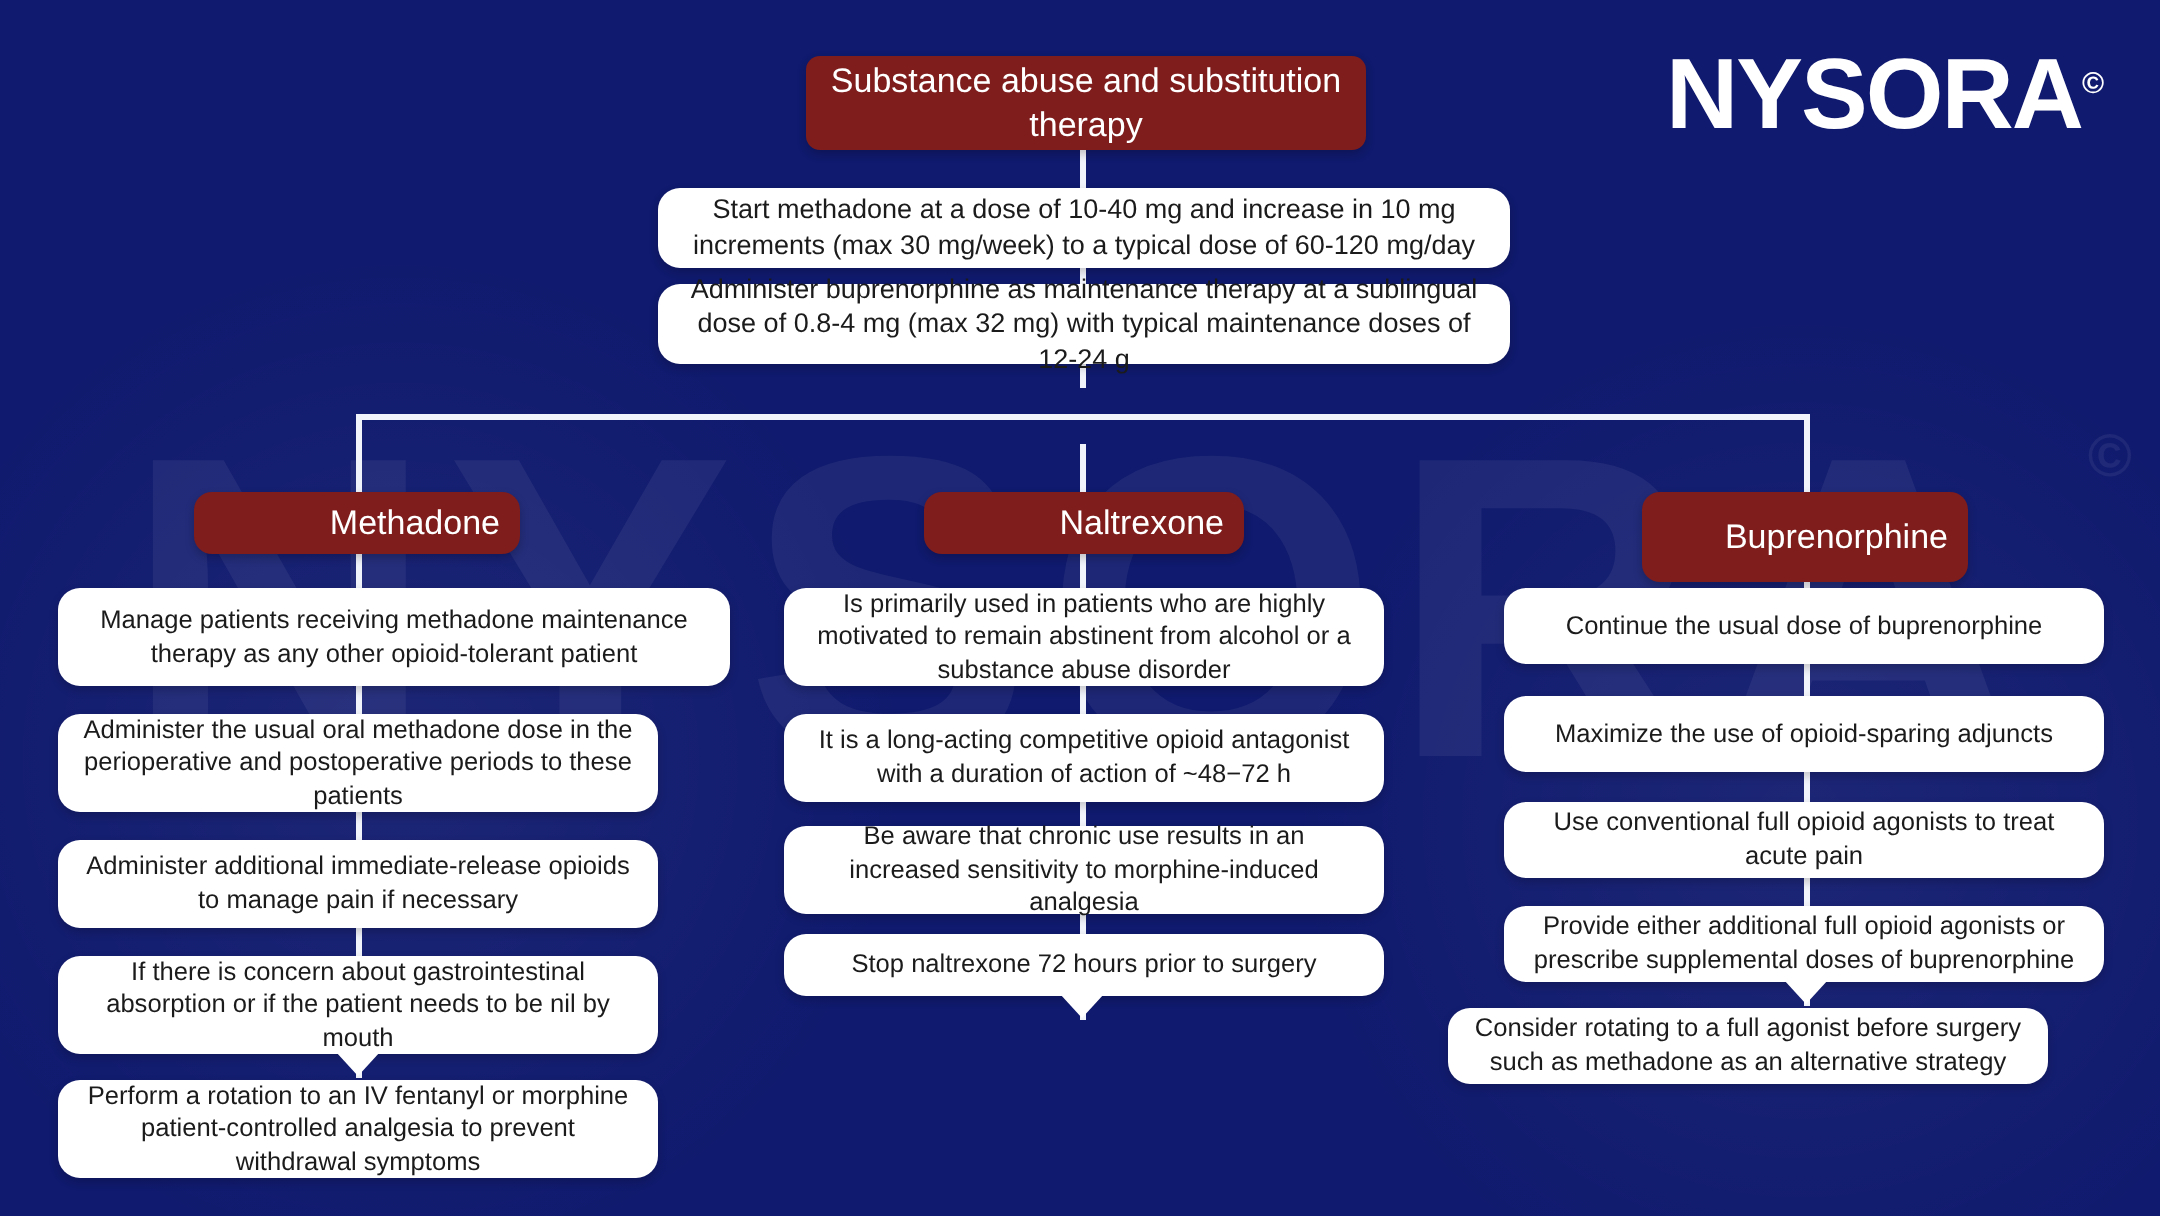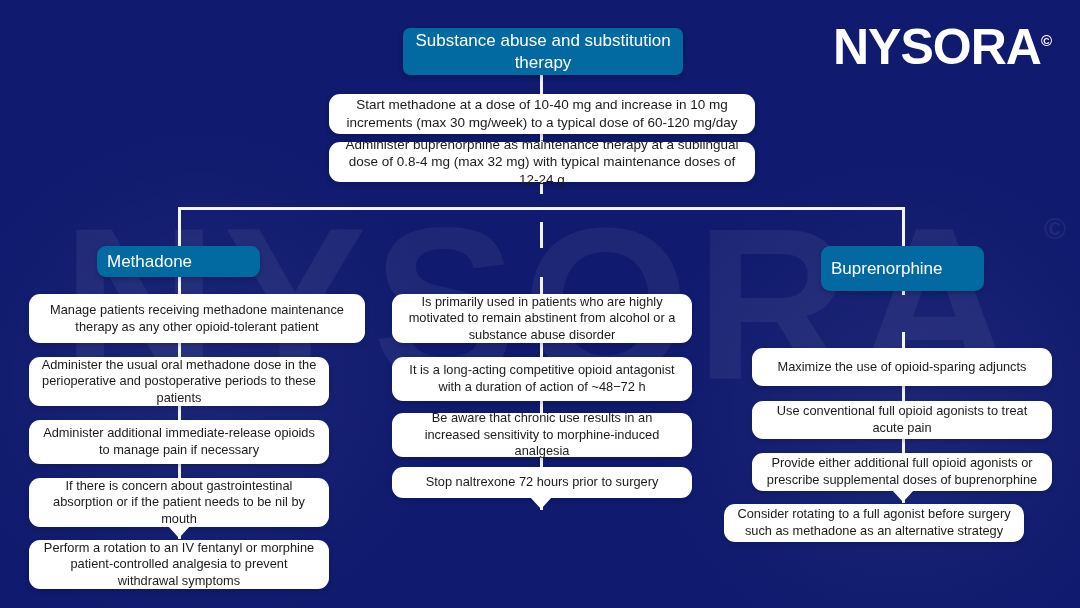--- a/index.html
+++ b/index.html
@@ -50,24 +50,24 @@
     position:absolute;z-index:4;
     width:0;height:0;
     border-left:11px solid transparent;
     border-right:11px solid transparent;
     border-top:12px solid #ffffff;
   }
 
   
   .pill{
     position:absolute;z-index:3;
-    background:#0369a1;
+    background:#7f1d1d;
     border-radius:9px;
     color:#ffffff;
-    display:flex;align-items:center;justify-content:flex-start;
+    display:flex;align-items:center;justify-content:flex-end;
     text-align:center;
     box-shadow:0 2px 5px rgba(0,0,0,.22);
     box-sizing:border-box;
     padding:4px 10px;
   }
   .pill.root{font-size:17px;line-height:1.28;border-radius:7px;}
   .pill.col{font-size:17px;}
 
   .box{
     position:absolute;z-index:3;
@@ -139,20 +139,23 @@
   <div class="ln ln-v" style="left:178px;top:464px;height:14px;"></div>
   <div class="box col" style="left:29px;top:478px;width:300px;height:49px;">
     <span>If there is concern about gastrointestinal absorption or if the patient needs to be nil by mouth</span>
   </div>
   <div class="ln ln-v" style="left:178px;top:527px;height:12px;"></div>
   <div class="arrow" style="left:168px;top:526px;"></div>
   <div class="box col" style="left:29px;top:540px;width:300px;height:49px;">
     <span>Perform a rotation to an IV fentanyl or morphine patient-controlled analgesia to prevent withdrawal symptoms</span>
   </div>
 
+  <div class="pill col" style="left:462px;top:246px;width:160px;height:31px;">
+    <span>Naltrexone</span>
+  </div>
   <div class="ln ln-v" style="left:540px;top:277px;height:18px;"></div>
   <div class="box col" style="left:392px;top:294px;width:300px;height:49px;">
     <span>Is primarily used in patients who are highly motivated to remain abstinent from alcohol or a substance abuse disorder</span>
   </div>
   <div class="ln ln-v" style="left:540px;top:343px;height:14px;"></div>
   <div class="box col" style="left:392px;top:357px;width:300px;height:44px;">
     <span>It is a long-acting competitive opioid antagonist with a duration of action of ~48−72 h</span>
   </div>
   <div class="ln ln-v" style="left:540px;top:401px;height:12px;"></div>
   <div class="box col" style="left:392px;top:413px;width:300px;height:44px;">
@@ -162,20 +165,23 @@
   <div class="box col" style="left:392px;top:467px;width:300px;height:31px;">
     <span>Stop naltrexone 72 hours prior to surgery</span>
   </div>
   <div class="ln ln-v" style="left:540px;top:498px;height:12px;"></div>
   <div class="arrow" style="left:530px;top:497px;"></div>
 
   <div class="pill col" style="left:821px;top:246px;width:163px;height:45px;">
     <span>Buprenorphine</span>
   </div>
   <div class="ln ln-v" style="left:902px;top:277px;height:18px;"></div>
+  <div class="box col" style="left:752px;top:294px;width:300px;height:38px;">
+    <span>Continue the usual dose of buprenorphine</span>
+  </div>
   <div class="ln ln-v" style="left:902px;top:332px;height:16px;"></div>
   <div class="box col" style="left:752px;top:348px;width:300px;height:38px;">
     <span>Maximize the use of opioid-sparing adjuncts</span>
   </div>
   <div class="ln ln-v" style="left:902px;top:386px;height:15px;"></div>
   <div class="box col" style="left:752px;top:401px;width:300px;height:38px;">
     <span>Use conventional full opioid agonists to treat acute pain</span>
   </div>
   <div class="ln ln-v" style="left:902px;top:439px;height:14px;"></div>
   <div class="box col" style="left:752px;top:453px;width:300px;height:38px;">

